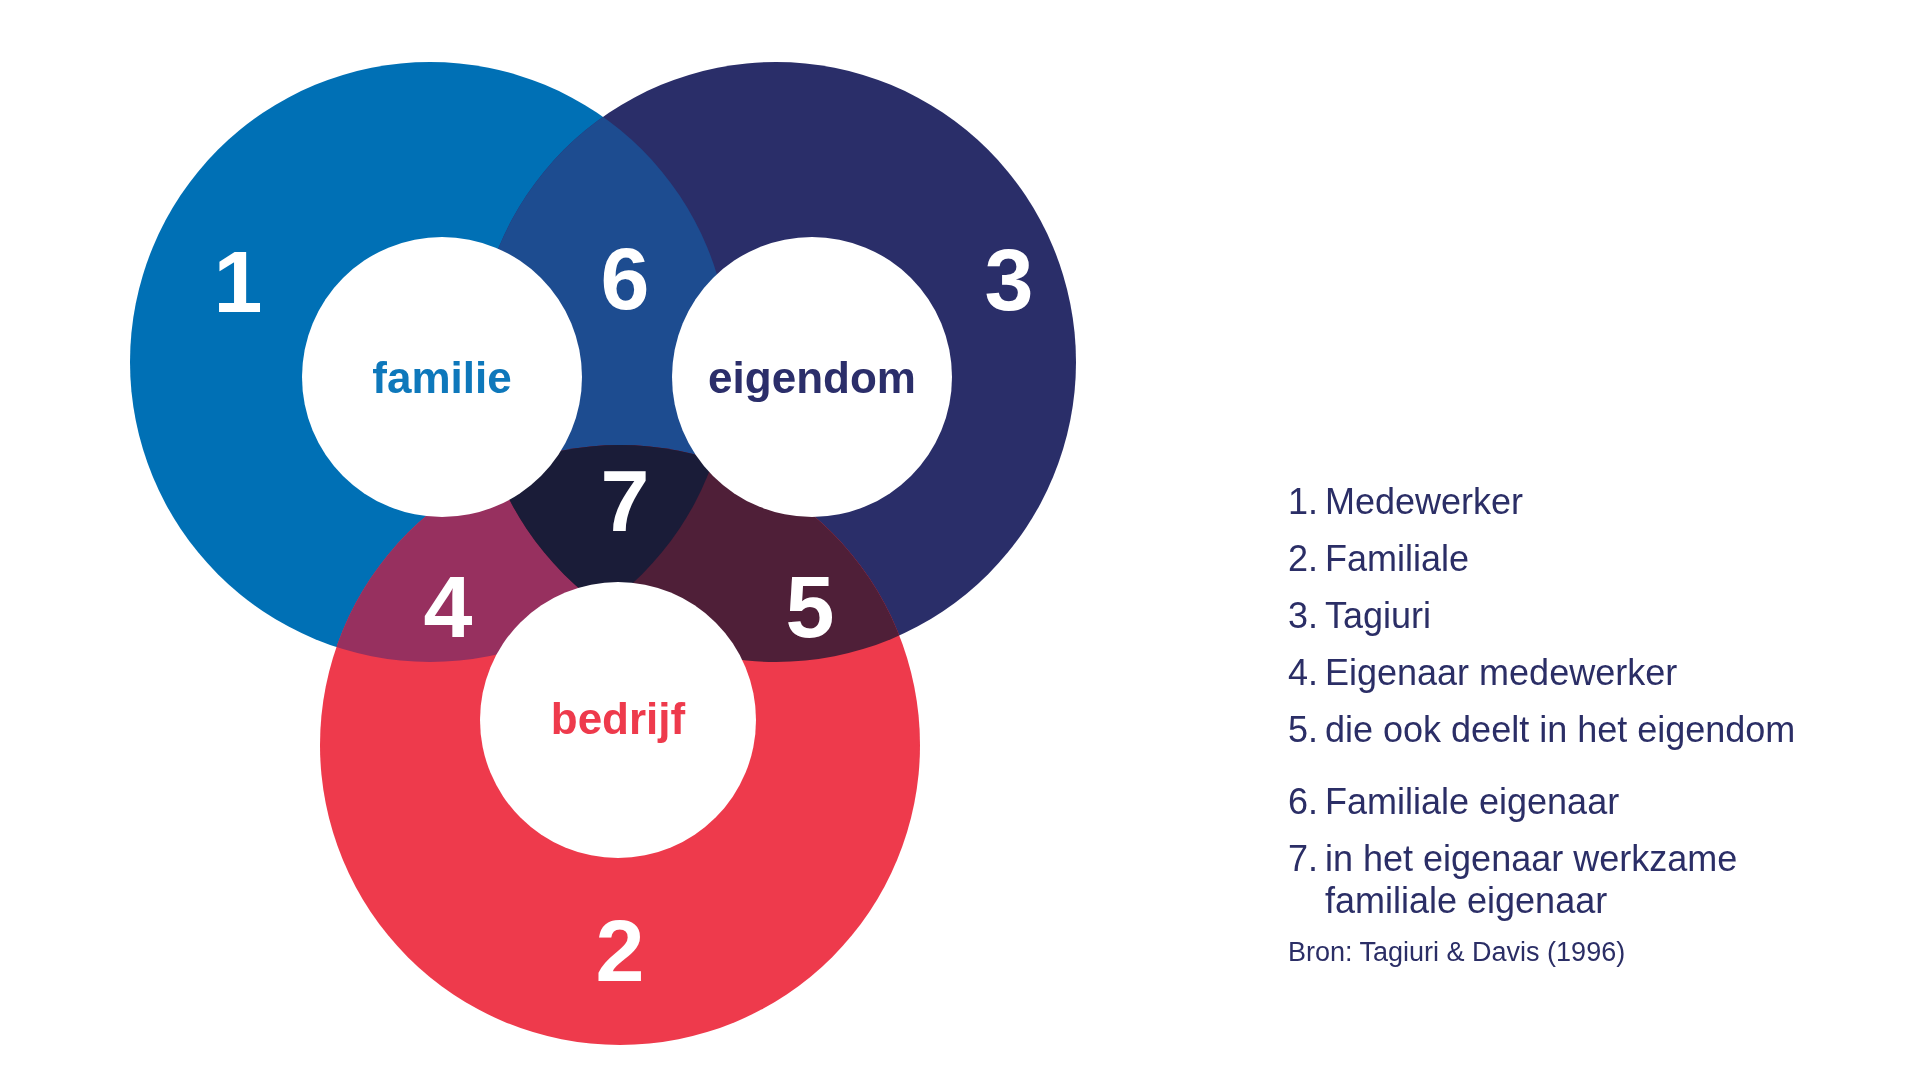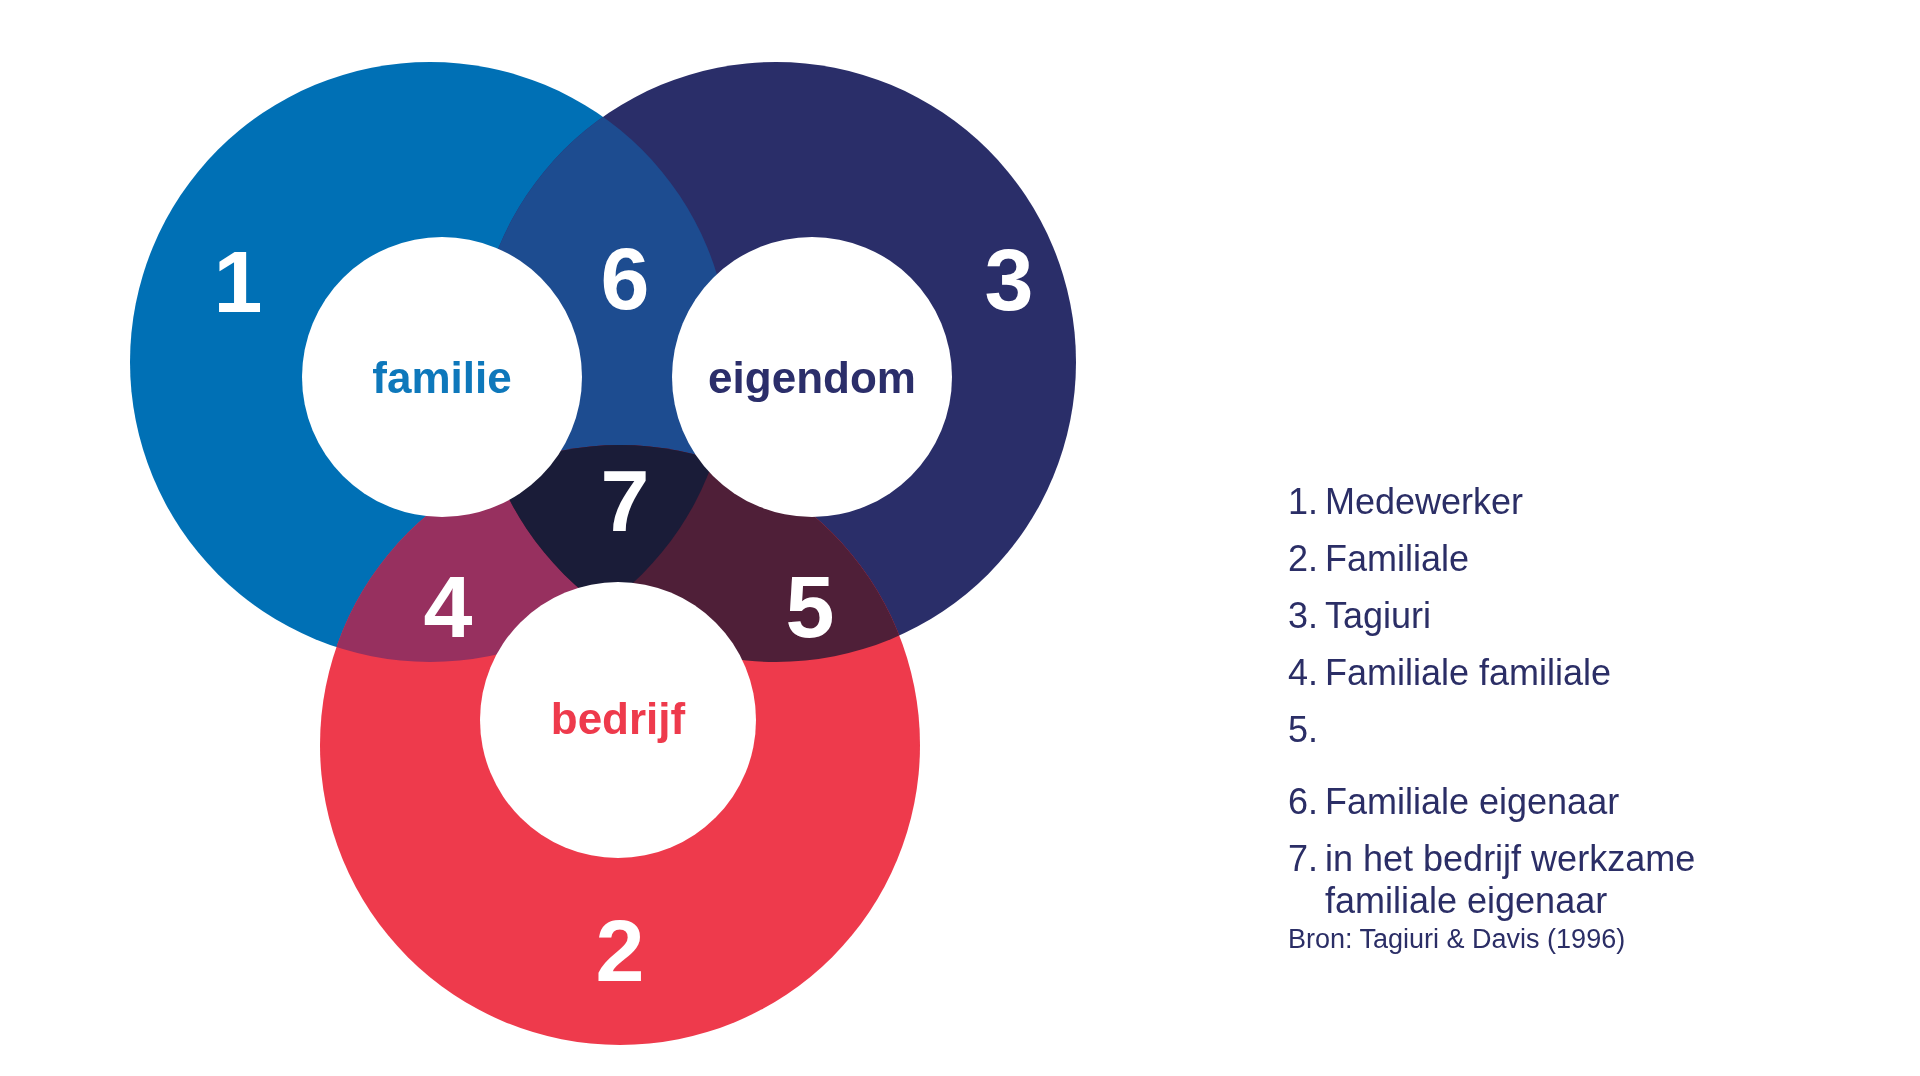--- a/index.html
+++ b/index.html
@@ -59,20 +59,21 @@
   .li-num {
     flex: none;
     width: 37px;
   }
   .li-line {
     display: block;
   }
   .source {
     font-size: 27px;
     line-height: 34px;
+    margin-top: 13px;
     color: #2b2e66;
   }
 </style>
 </head>
 <body>
 
 <div class="venn-wrap">
   <svg width="1100" height="1076" viewBox="0 0 1100 1076">
     <defs>
       <clipPath id="clipF">
@@ -137,36 +138,37 @@
     </li>
     <li>
       <span class="li-num">3.</span>
       <span>
         <span class="li-line">Tagiuri</span>
       </span>
     </li>
     <li>
       <span class="li-num">4.</span>
       <span>
-        <span class="li-line">Familiale familiale</span>
+        <span class="li-line">Eigenaar medewerker</span>
       </span>
     </li>
     <li class="multi">
       <span class="li-num">5.</span>
       <span>
+        <span class="li-line">die ook deelt in het eigendom</span>
       </span>
     </li>
     <li>
       <span class="li-num">6.</span>
       <span>
         <span class="li-line">Familiale eigenaar</span>
       </span>
     </li>
     <li class="multi">
       <span class="li-num">7.</span>
       <span>
-        <span class="li-line">in het bedrijf werkzame</span>
+        <span class="li-line">in het eigenaar werkzame</span>
         <span class="li-line">familiale eigenaar</span>
       </span>
     </li>
   </ol>
   <div class="source">Bron: Tagiuri &amp; Davis (1996)</div>
 </div>
 
 </body></html>

